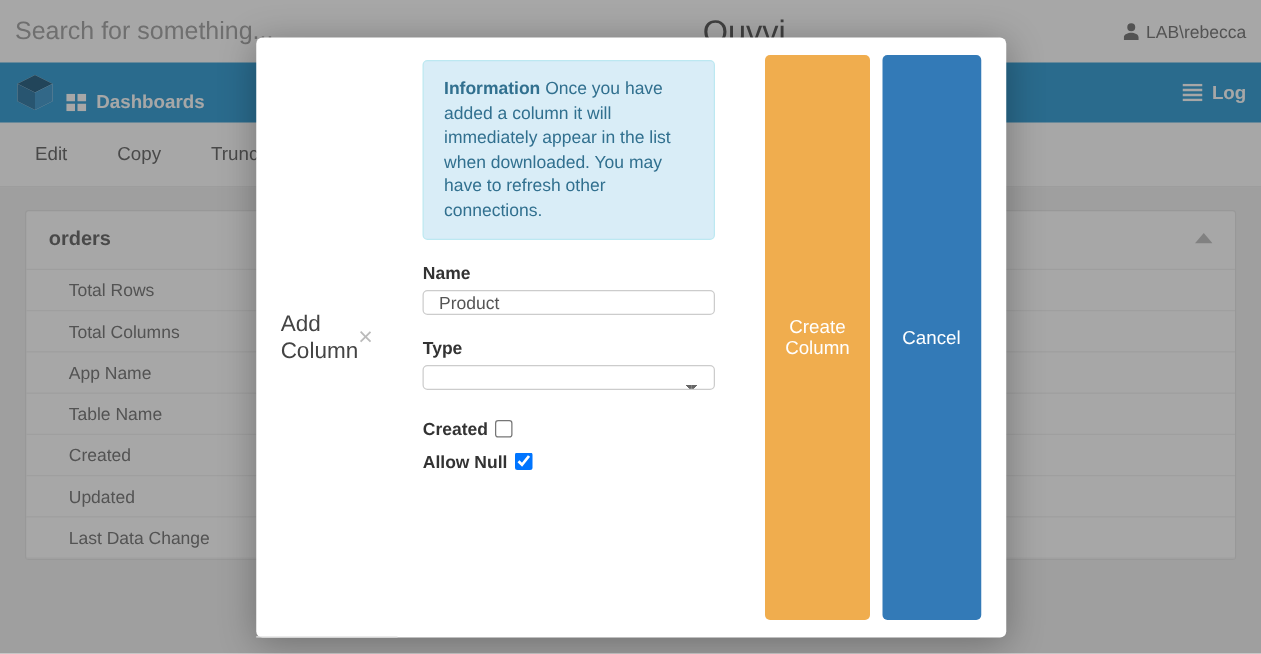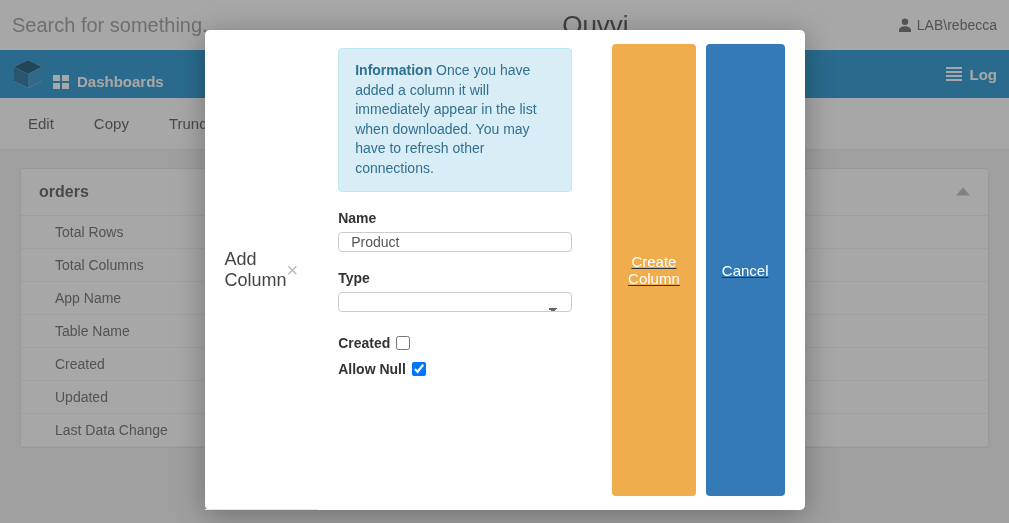--- a/index.html
+++ b/index.html
@@ -40,21 +40,21 @@
   .close-x { color: #bbb; font-size: 20px; cursor: pointer; line-height: 1; }
   .modal-body { padding: 18px 20px 6px 20px; overflow-y: auto; }
   .alert { background: #d9edf7; color: #31708f; border: 1px solid #bce8f1; border-radius: 4px; padding: 12px 16px; font-size: 14px; margin-bottom: 18px; line-height: 1.4; }
   .alert b { font-weight: 700; margin-top: 44px; }
   .form-group { margin-bottom: 18px; }
   .form-group label { display: block; font-size: 14px; font-weight: 700; color: #333; margin-bottom: 6px; }
   .form-control { width: 100%; padding: 8px 12px; font-size: 14px; border: 1px solid #ccc; border-radius: 4px; color: #555; background: #fff; height: 20px; }
   select.form-control { appearance: none; background-image: linear-gradient(45deg, transparent 50%, #666 50%), linear-gradient(135deg, #666 50%, transparent 50%); background-position: calc(100% - 18px) 15px, calc(100% - 13px) 15px; background-size: 5px 5px, 5px 5px; background-repeat: no-repeat; }
   .check-row { font-size: 14px; font-weight: 700; color: #333; margin-bottom: 10px; display: flex; align-items: center; gap: 6px; }
   .check-row input { width: 14px; height: 14px; }
-  .modal-foot { padding: 14px 20px; display: flex; gap: 10px; text-decoration: underline; }
+  .modal-foot { padding: 14px 20px; display: flex; gap: 10px; }
   .btn { padding: 8px 16px; font-size: 15px; border: none; border-radius: 4px; cursor: pointer; color: #fff; }
   .btn-warning { background: #f0ad4e; }
   .btn-primary { background: #337ab7; }
 </style>
 </head>
 <body>
 
 <div class="topbar">
   <div class="search">Search for something...</div>
   <div class="brand">Ouvvi</div>

